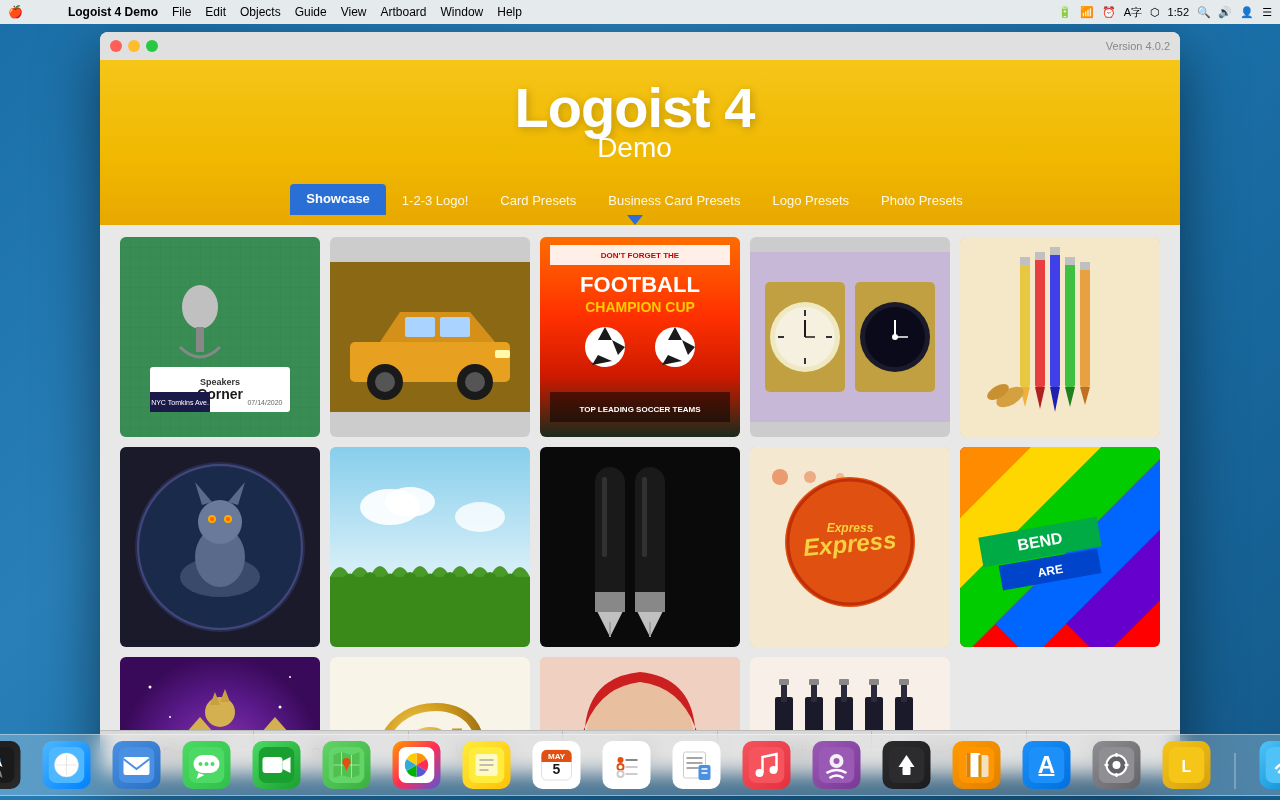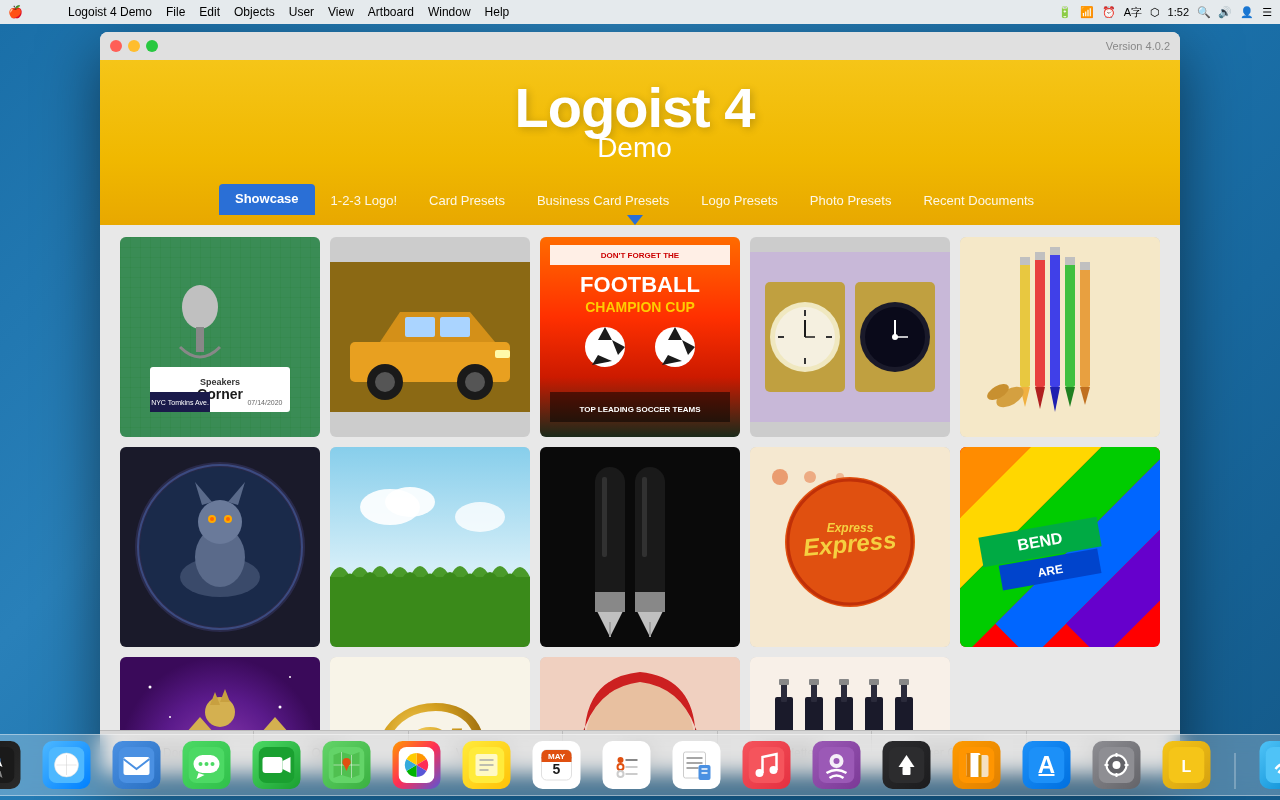--- a/index.html
+++ b/index.html
@@ -17,21 +17,21 @@
       background: rgba(240,240,240,0.95);
       display: flex;
       align-items: center;
       padding: 0 8px;
       font-size: 12px;
       gap: 14px;
       position: relative;
       z-index: 100;
     }
     .menu-bar-item { cursor: default; white-space: nowrap; }
-    .menu-bar-item.bold { font-weight: 400; padding-left: 31px; }
+    .menu-bar-item.bold { font-weight: 700; padding-left: 31px; }
     .menu-bar-right {
       margin-left: auto;
       display: flex;
       align-items: center;
       gap: 8px;
       font-size: 11px;
     }
 
     
     .desktop {
@@ -245,21 +245,21 @@
   </style>
 </head>
 <body>
 
 <div class="menu-bar">
   <span class="menu-bar-item">🍎</span>
   <span class="menu-bar-item bold">Logoist 4 Demo</span>
   <span class="menu-bar-item">File</span>
   <span class="menu-bar-item">Edit</span>
   <span class="menu-bar-item">Objects</span>
-  <span class="menu-bar-item">User</span>
+  <span class="menu-bar-item">Guide</span>
   <span class="menu-bar-item">View</span>
   <span class="menu-bar-item">Artboard</span>
   <span class="menu-bar-item">Window</span>
   <span class="menu-bar-item">Help</span>
   <div class="menu-bar-right">
     <span>🔋</span>
     <span>📶</span>
     <span>⏰</span>
     <span>A字</span>
     <span>⬡</span>
@@ -288,21 +288,20 @@
       <div class="app-logo">Logoist 4</div>
       <div class="app-subtitle">Demo</div>
 
       <div class="nav-tabs">
         <div class="nav-tab active">Showcase</div>
         <div class="nav-tab">1-2-3 Logo!</div>
         <div class="nav-tab">Card Presets</div>
         <div class="nav-tab">Business Card Presets</div>
         <div class="nav-tab">Logo Presets</div>
         <div class="nav-tab">Photo Presets</div>
-        <div class="nav-tab">Recent Documents</div>
       </div>
       <div class="nav-arrow"></div>
     </div>
 
     <div class="content-area">
       <div class="gallery-grid">
 
         <div class="gallery-item">
           <svg viewBox="0 0 200 200" xmlns="http://www.w3.org/2000/svg">
             <defs>

